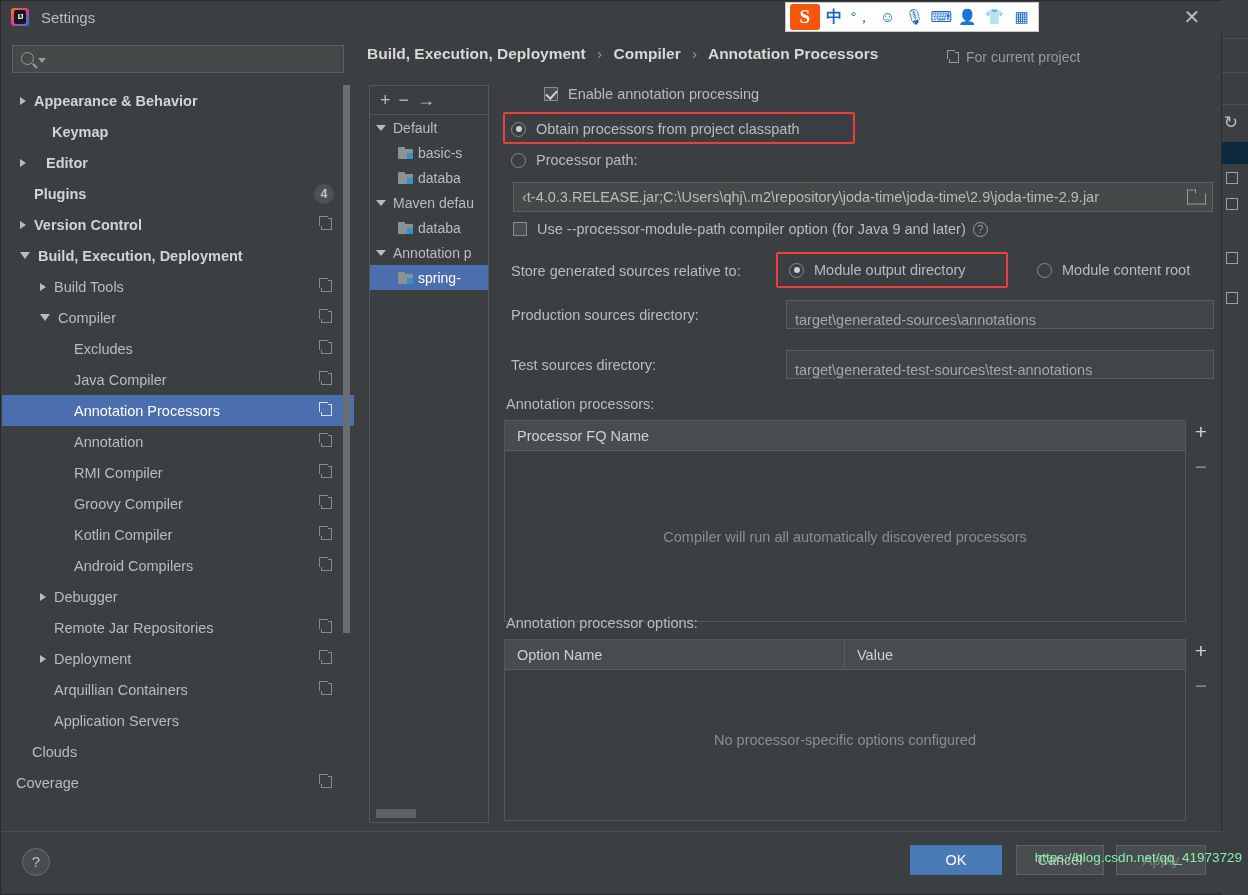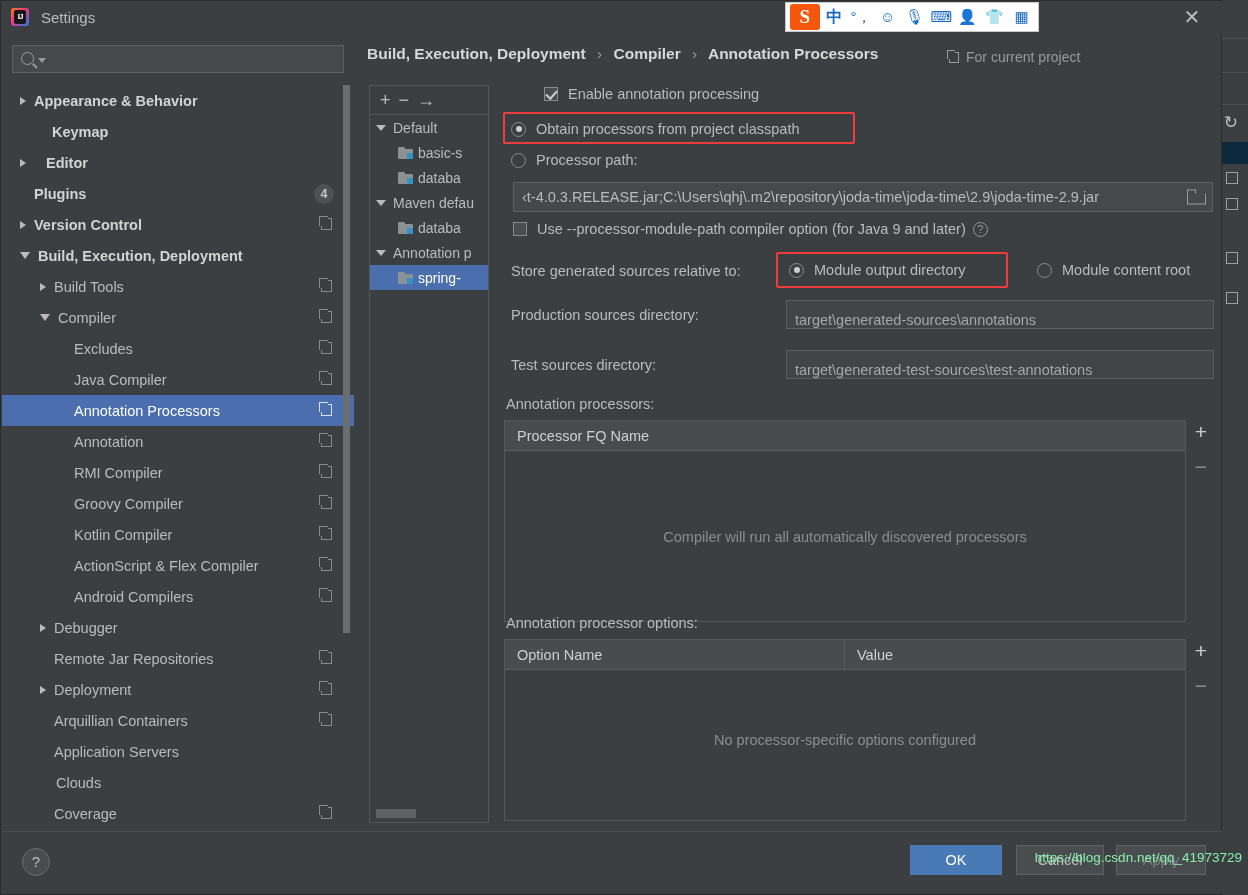--- a/index.html
+++ b/index.html
@@ -258,25 +258,20 @@
             <span>Groovy Compiler</span>
             <span class="copyico"></span>
           </div>
           <div class="trow" style="padding-left: 58px;">
             <span class="arrow none"></span>
             <span>Kotlin Compiler</span>
             <span class="copyico"></span>
           </div>
           <div class="trow" style="padding-left: 58px;">
             <span class="arrow none"></span>
-            <span>ActionScript &amp; Flex Compiler</span>
-            <span class="copyico"></span>
-          </div>
-          <div class="trow" style="padding-left: 58px;">
-            <span class="arrow none"></span>
             <span>Android Compilers</span>
             <span class="copyico"></span>
           </div>
           <div class="trow" style="padding-left: 38px;">
             <span class="arrow "></span>
             <span>Debugger</span>
           </div>
           <div class="trow" style="padding-left: 38px;">
             <span class="arrow none"></span>
             <span>Remote Jar Repositories</span>
@@ -289,25 +284,25 @@
           </div>
           <div class="trow" style="padding-left: 38px;">
             <span class="arrow none"></span>
             <span>Arquillian Containers</span>
             <span class="copyico"></span>
           </div>
           <div class="trow" style="padding-left: 38px;">
             <span class="arrow none"></span>
             <span>Application Servers</span>
           </div>
-          <div class="trow" style="padding-left: 40px; text-align: center;">
+          <div class="trow" style="padding-left: 16px; text-align: center;">
             <span class="arrow none"></span>
             <span>Clouds</span>
           </div>
-          <div class="trow" style="padding-left: 38px;">
+          <div class="trow" style="">
             <span class="arrow none"></span>
             <span>Coverage</span>
             <span class="copyico"></span>
           </div>
         </div>
       <div class="side-sb"></div>
     </div>
 
     <div class="mid">
       <div class="mid-toolbar">

